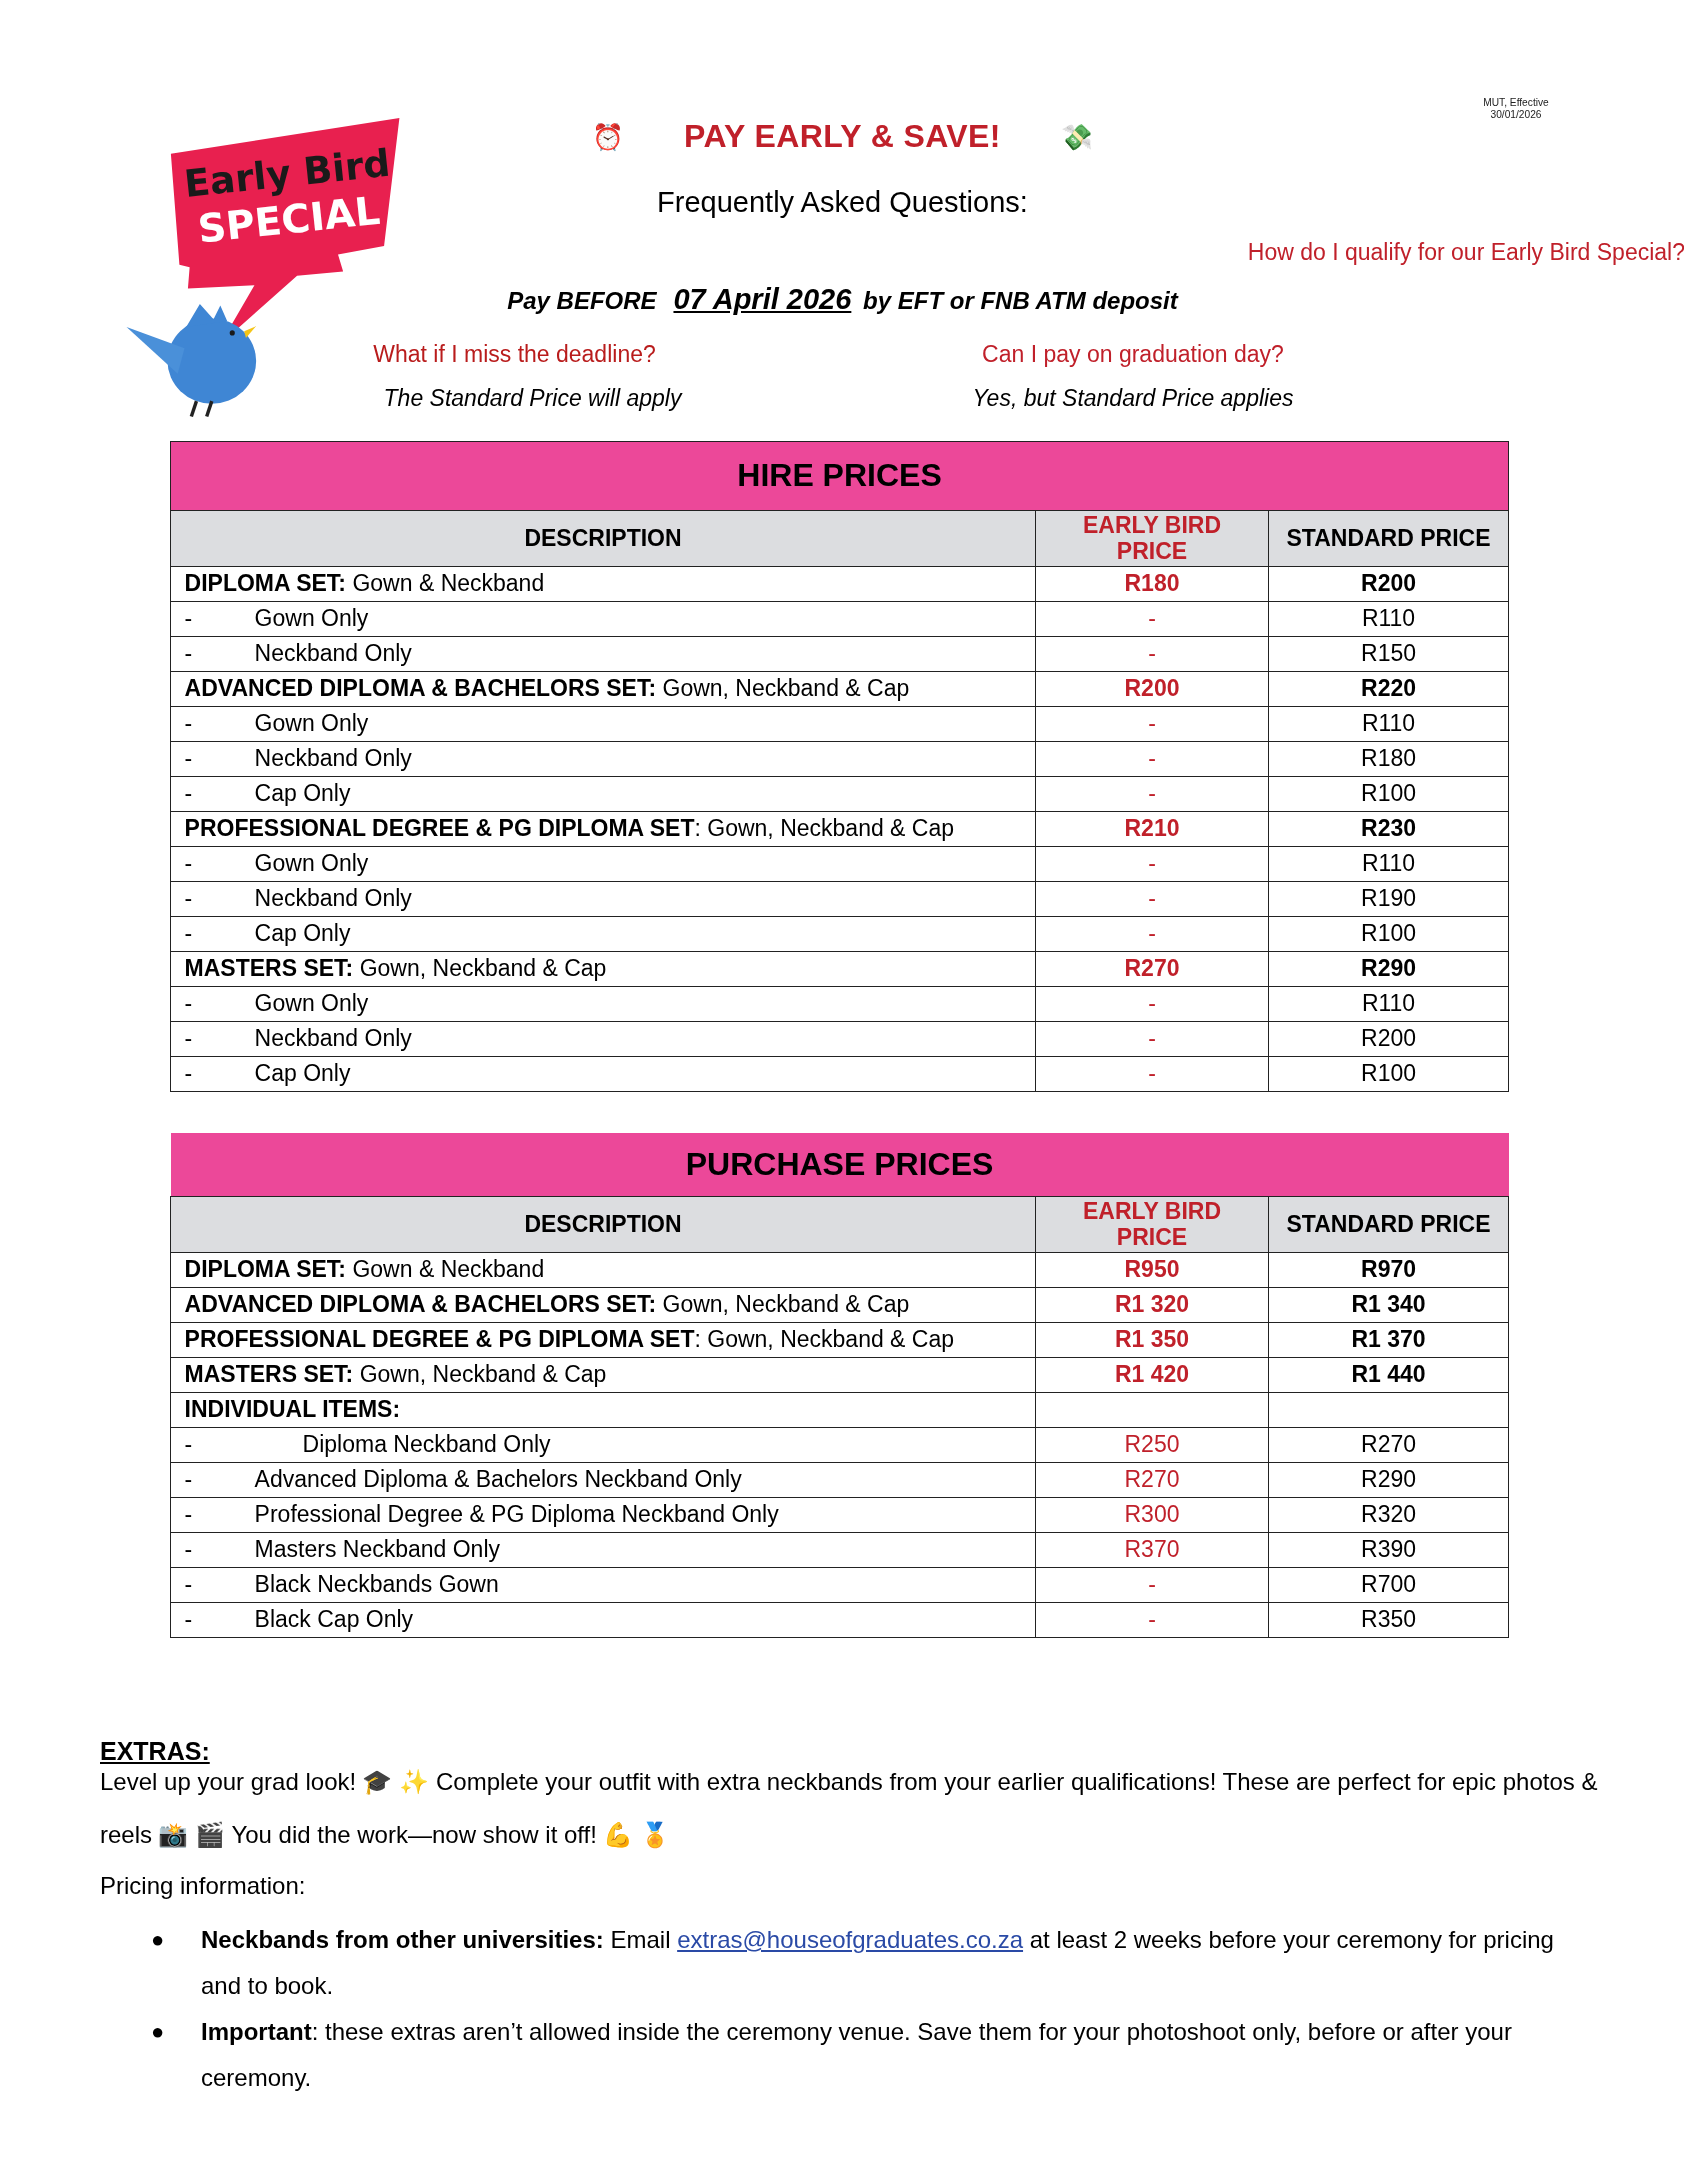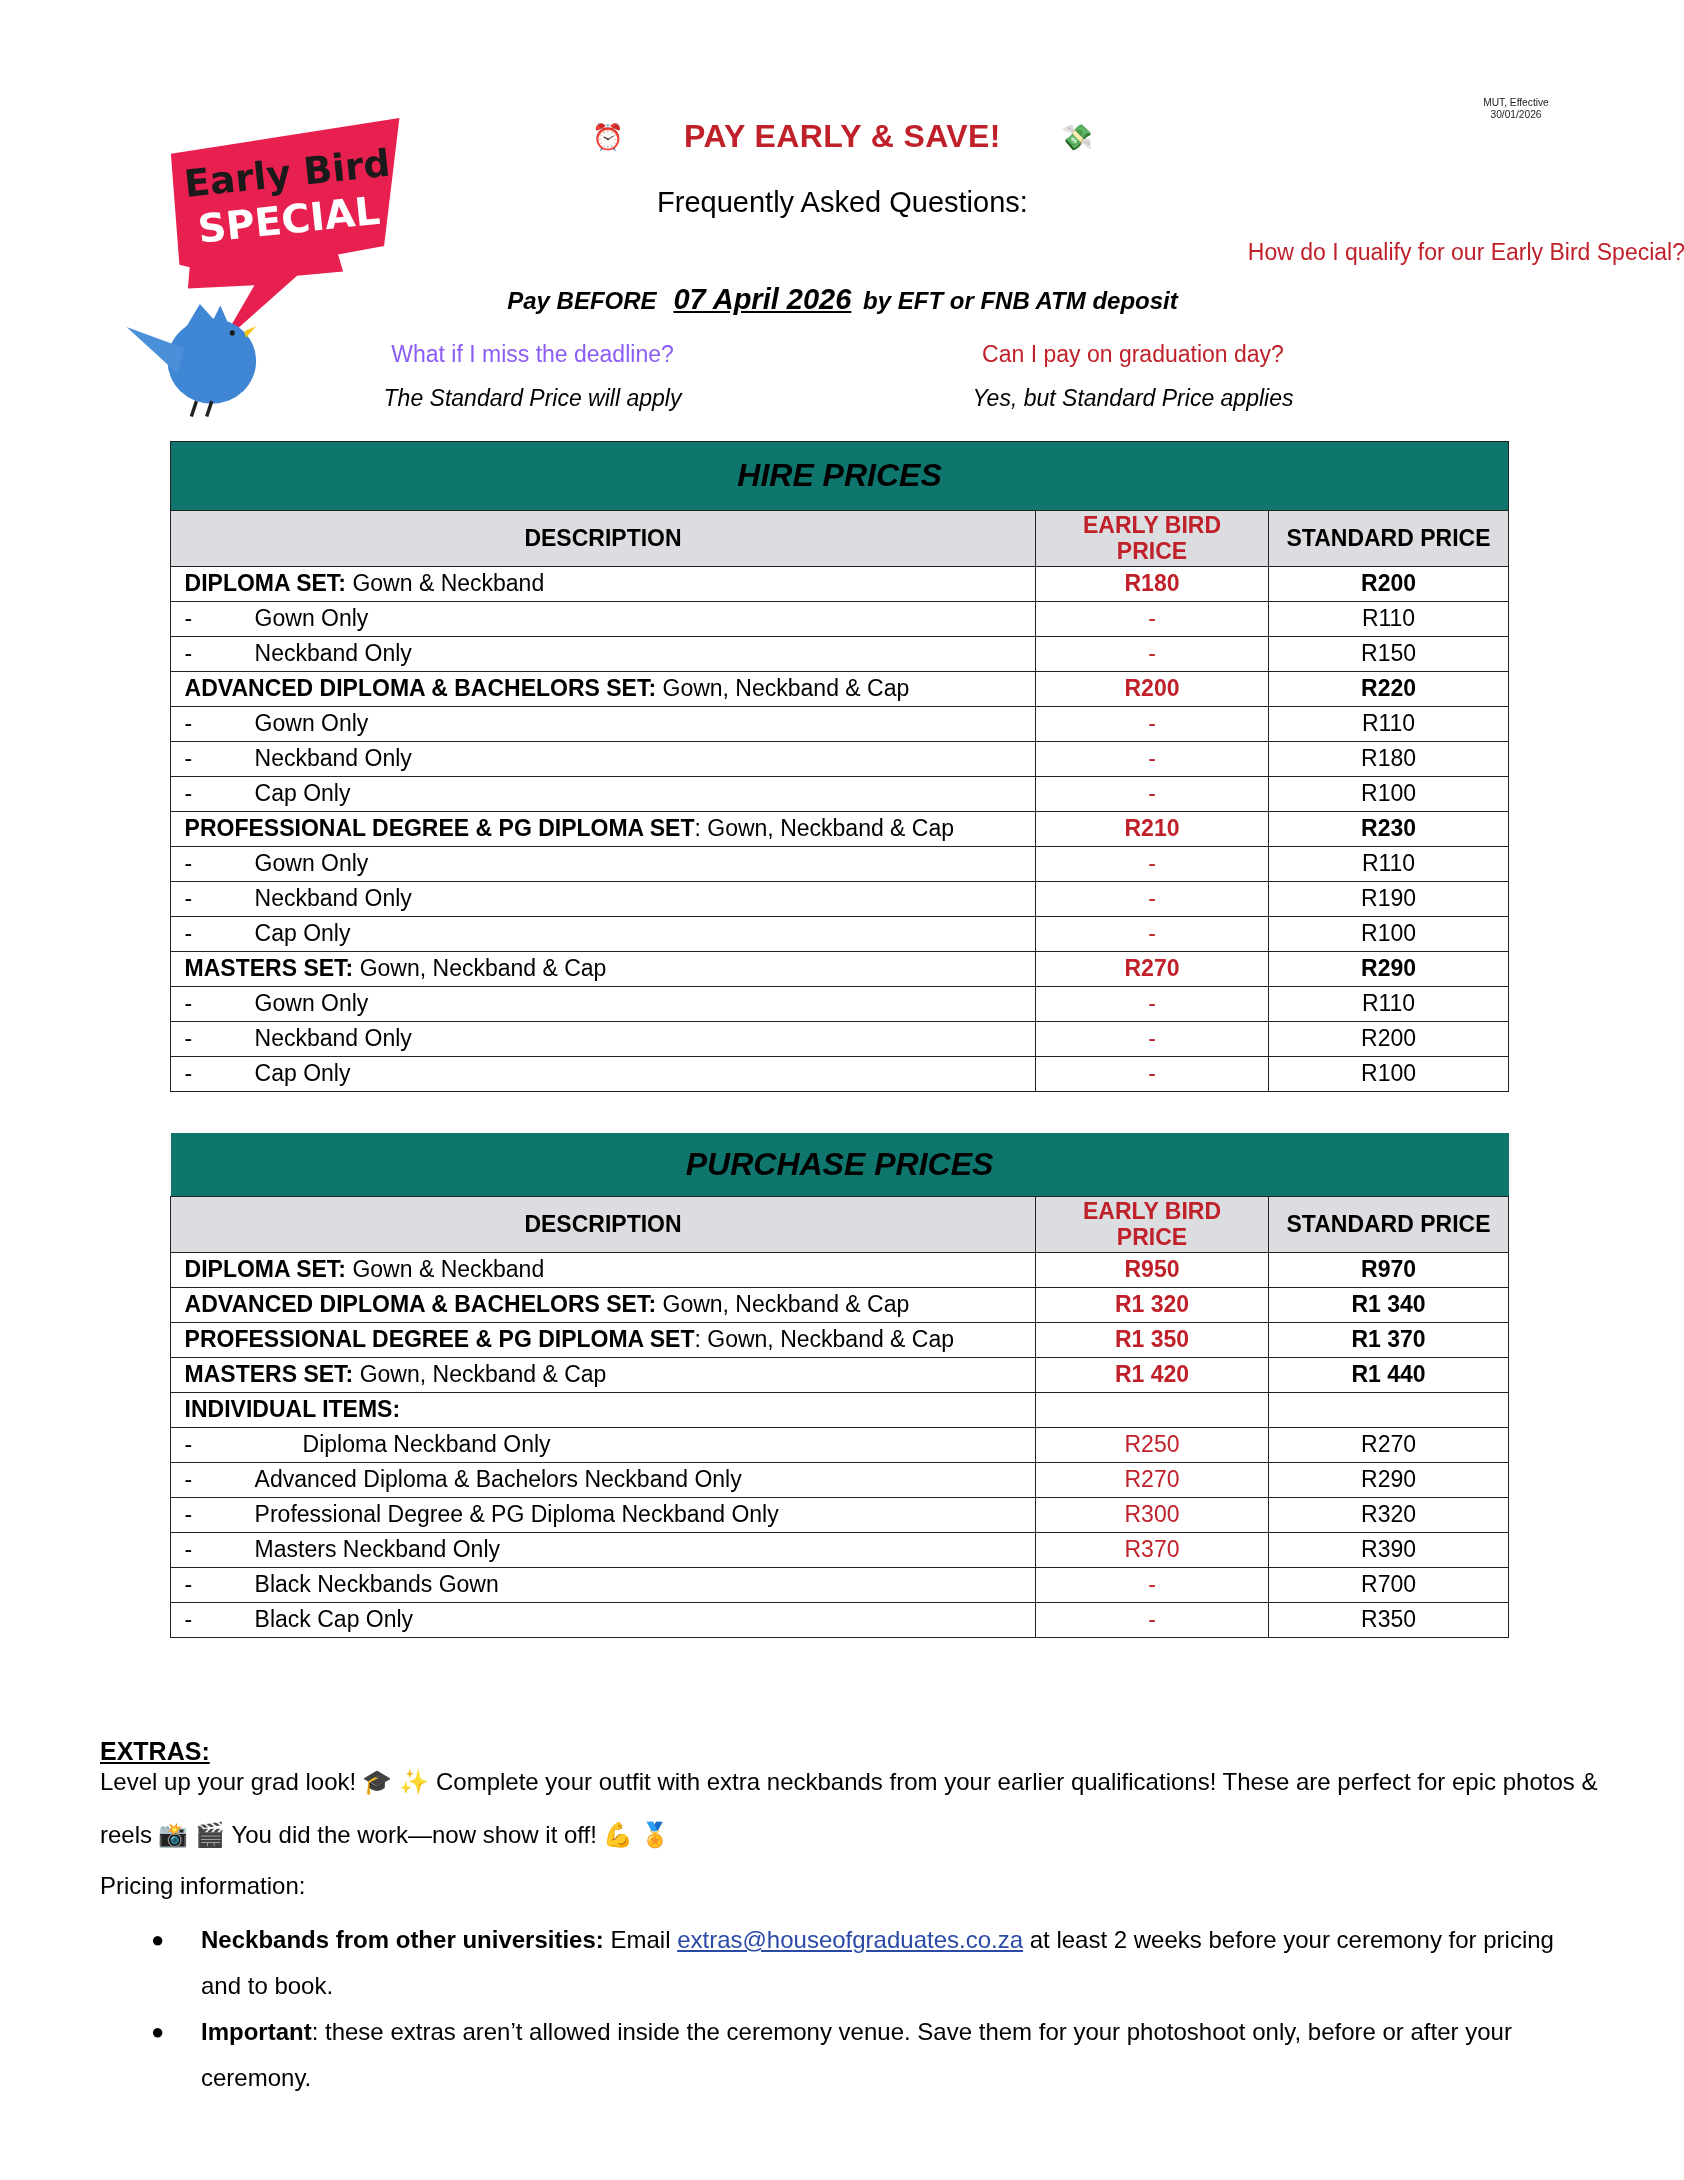--- a/index.html
+++ b/index.html
@@ -37,42 +37,41 @@
     left: 0; top: 239px; width: 1685px; text-align: right;
     font-size: 23px; color: #c0202a;
   }
   .faq-a1 {
     left: 0; top: 283px; width: 1685px; text-align: center;
     font-size: 24px; font-weight: bold; font-style: italic;
   }
   .faq-a1 .date {
     font-size: 29px; text-decoration: underline; margin: 0 5.1px 0 10.2px;
   }
-  .faq-q2 { left: 341px; top: 341px; width: 383px; text-align: center; font-size: 23px; color: #8b5cf6; }
+  .faq-q2 { left: 323px; top: 341px; width: 383px; text-align: center; font-size: 23px; color: #b91c1c; }
   .faq-a2 { left: 341px; top: 385px; width: 383px; text-align: center; font-size: 23px; font-style: italic; }
   .faq-q3 { left: 920px; top: 341px; width: 426px; text-align: center; font-size: 23px; color: #c0202a; }
   .faq-a3 { left: 920px; top: 385px; width: 426px; text-align: center; font-size: 23px; font-style: italic; }
 
   
   table.prices {
     position: absolute; left: 170px; width: 1339px;
     border-collapse: collapse; table-layout: fixed;
     font-size: 23px;
   }
   table.prices td, table.prices th {
     border: 1.7px solid #222; padding: 0 13.6px; height: 34px; line-height: 25.6px;
     white-space: nowrap; overflow: hidden;
   }
   .col-desc { width: 865px; }
   .col-eb { width: 233px; }
   .col-std { width: 240px; }
   .section-title {
-    background: #0f766e; text-align: center; font-size: 32px; font-weight: bold;
+    background: #ec4899; text-align: center; font-size: 32px; font-weight: bold;
     height: 68px !important;
-    font-style: italic;
   }
   .section-title.no-side { border-left: none !important; border-right: none !important; }
   .colhead {
     background: #dcdde0; text-align: center; font-weight: bold; font-size: 23px;
     height: 55px !important; line-height: 25.6px !important;
   }
   .colhead.eb { color: #c0202a; }
   td.price { text-align: center; }
   td.price.eb { color: #c0202a; }
   td.price.bold { font-weight: bold; }

